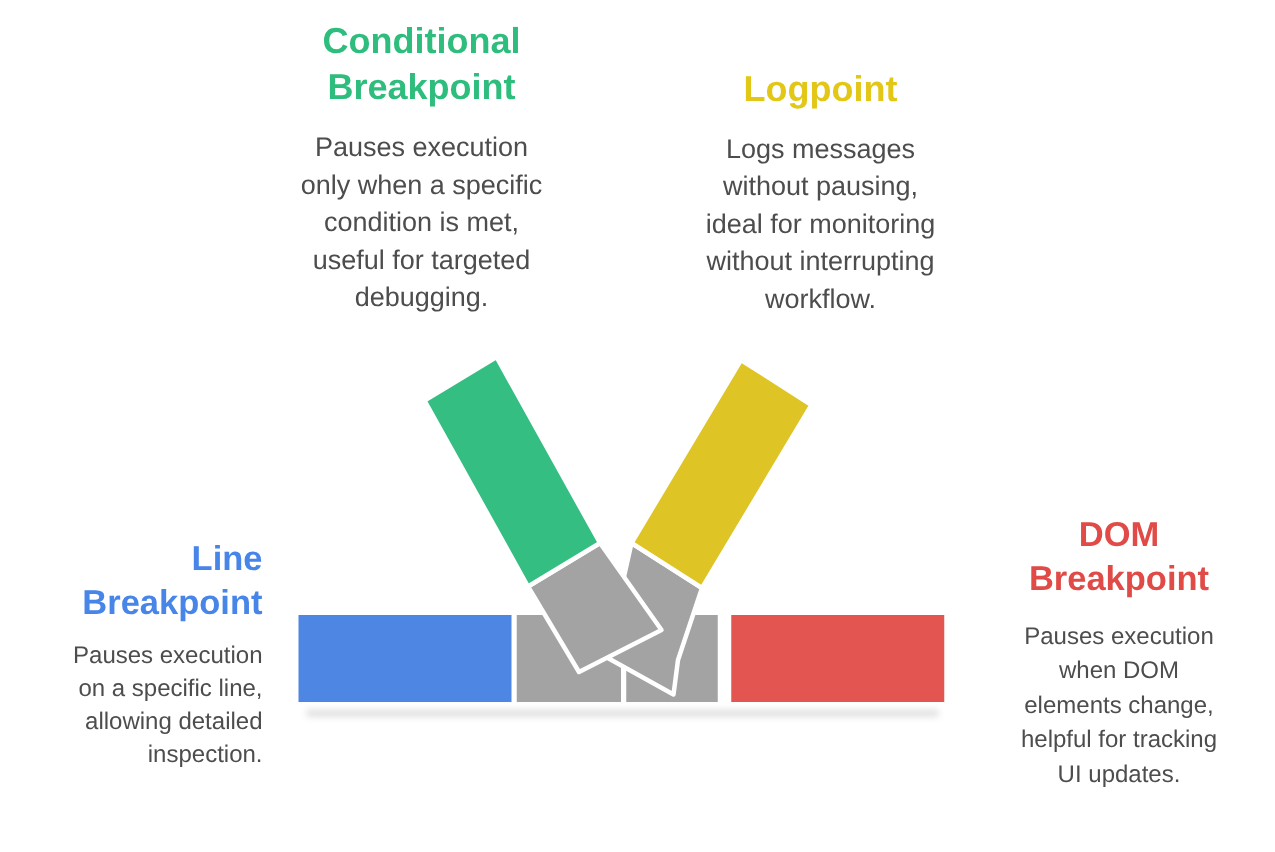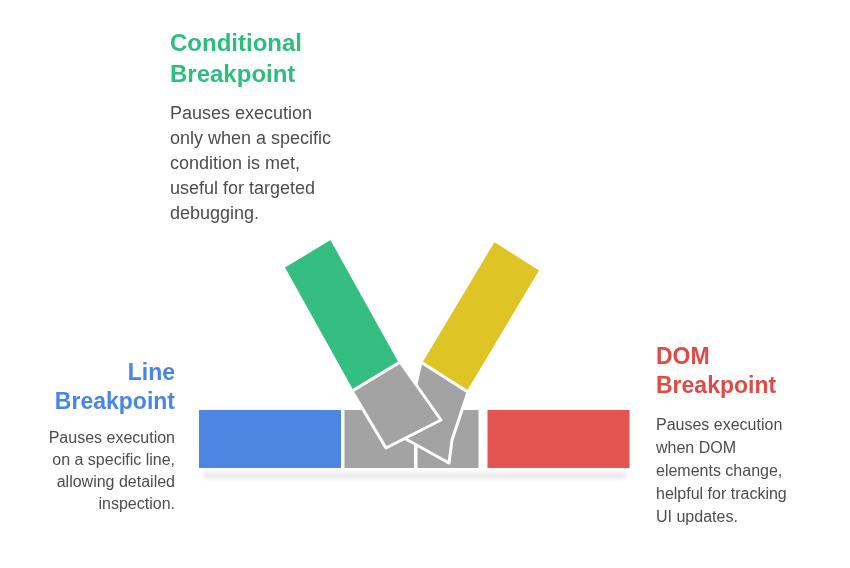--- a/index.html
+++ b/index.html
@@ -19,24 +19,24 @@
     font-weight: bold;
     white-space: pre-line;
   }
   .text-block p {
     margin: 12px 0 0 0;
     font-size: 18px;
     line-height: 25px;
     color: #4d4d4d;
     white-space: pre-line;
   }
-  .block-conditional { left: 170px; top: 12px;  width: 222px; text-align: left; margin-top: 15px; }
+  .block-conditional { left: 170px; top: 12px;  width: 222px; text-align: center; }
   .block-logpoint    { left: 438px; top: 44px;  width: 218px; text-align: center; }
   .block-line        { left: 0px;   top: 358px; width: 175px; text-align: right; }
-  .block-dom         { left: 656px; top: 342px; width: 180px; text-align: left; }
+  .block-dom         { left: 656px; top: 342px; width: 180px; text-align: center; }
   .block-line h2, .block-dom h2 { font-size: 23px; line-height: 29px; }
   .block-line p { font-size: 16px; line-height: 22px; margin-top: 11px; }
   .block-dom  p { font-size: 16px; line-height: 23px; margin-top: 13px; }
   .diagram-svg { position: absolute; left: 0; top: 0; }
 </style>
 </head>
 <body>
 
 <div class="canvas">
 
@@ -44,20 +44,26 @@
     <h2 style="color: rgb(46, 189, 125);">Conditional
 Breakpoint</h2>
     <p style="color: rgb(77, 77, 77);">Pauses execution
 only when a specific
 condition is met,
 useful for targeted
 debugging.</p>
   </div>
 
   <div class="text-block block-logpoint">
+    <h2 style="color: rgb(226, 199, 22);">Logpoint</h2>
+    <p style="color: rgb(77, 77, 77);">Logs messages
+without pausing,
+ideal for monitoring
+without interrupting
+workflow.</p>
   </div>
 
   <div class="text-block block-line">
     <h2 style="color: rgb(71, 133, 232); margin-left: 26px;">Line
 Breakpoint</h2>
     <p style="color: rgb(77, 77, 77);">Pauses execution
 on a specific line,
 allowing detailed
 inspection.</p>
   </div>

